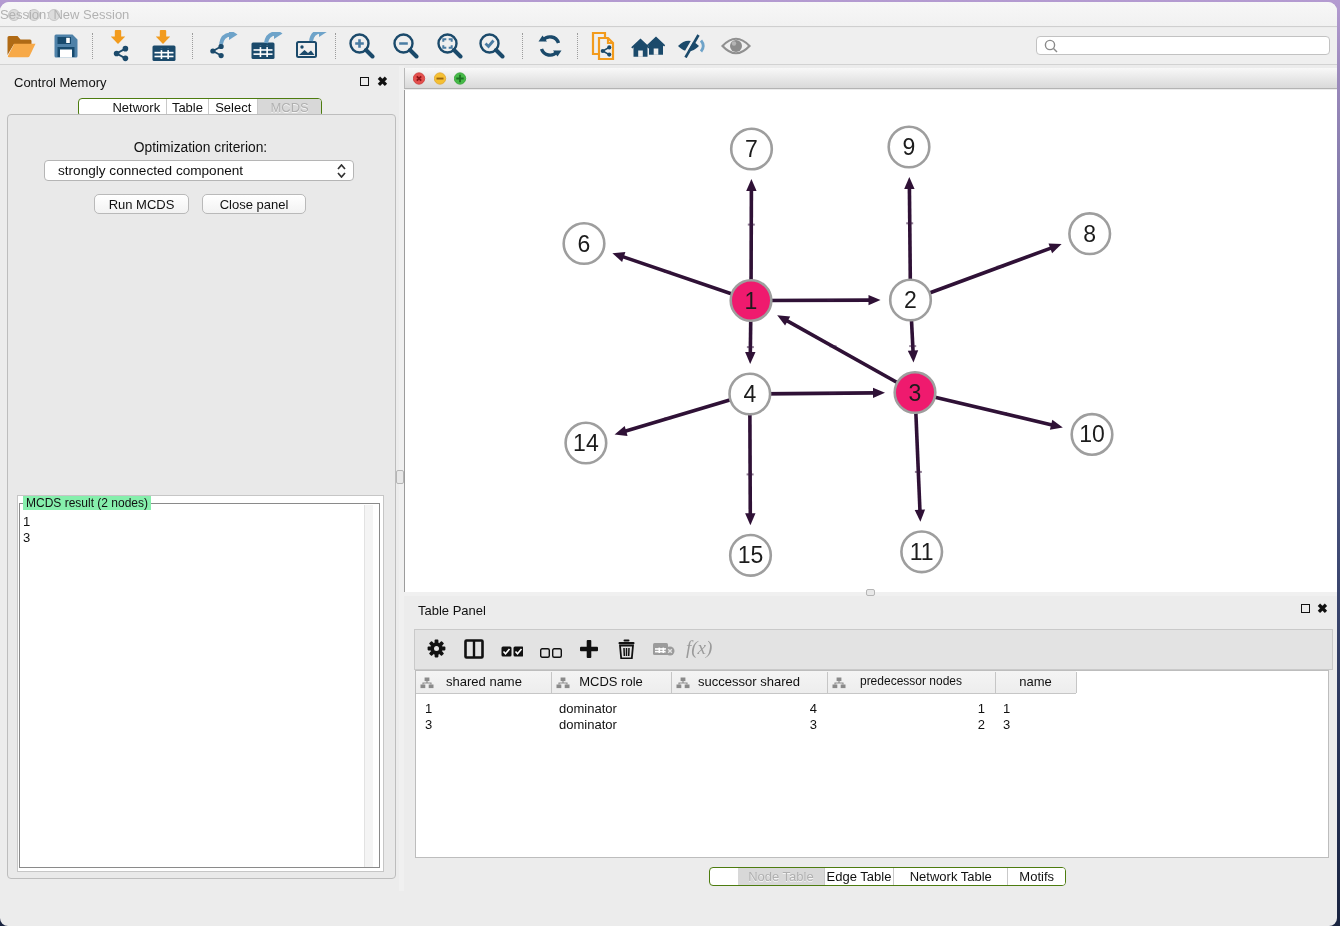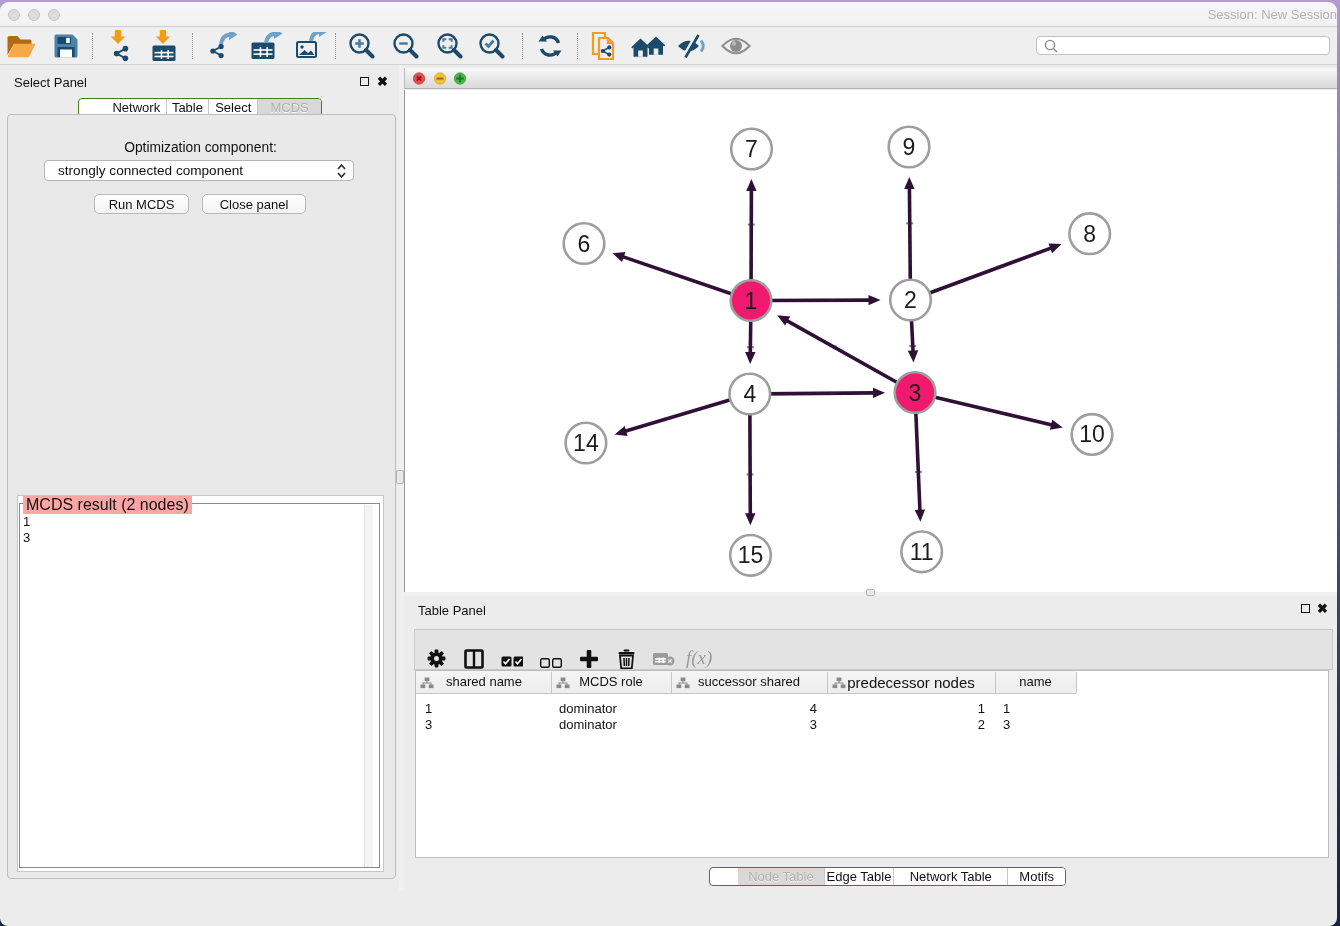--- a/index.html
+++ b/index.html
@@ -3,21 +3,21 @@
 * { margin:0; padding:0; box-sizing:border-box; }
 body { width:1340px; height:926px; overflow:hidden; position:relative;
   font-family:"Liberation Sans",sans-serif;
   background:linear-gradient(#b49bd1 0%, #9c8abc 8%, #6f6f9e 30%, #3f4a74 60%, #232f52 85%, #1a2440 100%); }
 .window { position:absolute; left:0; top:2px; width:1337px; height:924px;
   background:#ececec; border-radius:9px 9px 8px 8px; overflow:hidden; }
 .titlebar { position:absolute; left:0; top:0; width:100%; height:25px;
   background:linear-gradient(#f7f7f7,#f1f1f1); border-bottom:1px solid #cfcfcf; }
 .tl { position:absolute; top:7px; width:12px; height:12px; border-radius:50%;
   background:#dcdcdc; border:1px solid #c6c6c6; }
-.title { position:absolute; top:5px; width:100%; text-align:right; font-size:13px; color:#b2b2b2; }
+.title { position:absolute; top:5px; width:100%; text-align:left; font-size:13px; color:#b2b2b2; }
 .toolbar { position:absolute; left:0; top:26px; width:100%; height:37px;
   background:#efefef; border-bottom:1px solid #d2d2d2; }
 .ticon { position:absolute; }
 .tsep { position:absolute; top:5px; height:26px; border-left:1px dotted #9c9c9c; }
 .search { position:absolute; left:1036px; top:8px; width:294px; height:19px;
   background:#fff; border:1px solid #c2c2c2; border-radius:4px; }
 .panelhdr { font-size:13px; color:#111; }
 .flt { position:absolute; width:9px; height:9px; border:1.5px solid #111; }
 .cls { position:absolute; font-size:13px; font-weight:bold; color:#111; line-height:9px; }
 .tabs { position:absolute; display:flex; height:19px; border:1px solid #4d7c0f; border-radius:4px;
@@ -158,42 +158,42 @@
         </svg></div>
     <div class="search">
         <svg width="15" height="15" style="position:absolute;left:7px;top:2px">
       <circle cx="6" cy="6" r="4.6" fill="none" stroke="#8a8a8a" stroke-width="1.4"></circle>
       <line x1="9.5" y1="9.5" x2="13" y2="13" stroke="#8a8a8a" stroke-width="1.4"></line>
         </svg>
       </div>
   </div>
 
   <div style="position:absolute;left:0;top:64px;width:401px;height:825px;background:#ececec">
-    <div class="panelhdr" style="position:absolute;left:14px;top:9px">Select Panel</div>
+    <div class="panelhdr" style="position:absolute;left:14px;top:9px">Control Memory</div>
     <div class="flt" style="left:360px;top:11px"></div>
     <div class="cls" style="left:377px;top:11px">✖</div>
     <div class="tabs" style="left:78px;top:32px;width:244px">
       <div class="tab" style="width:73px">Network</div>
       <div class="tab" style="width:52px">Table</div>
       <div class="tab" style="width:60px">Select</div>
       <div class="tab sel" style="width:77px">MCDS</div>
     </div>
     <div style="position:absolute;left:7px;top:48px;width:389px;height:765px;background:#e9e9e9;border:1px solid #bdbdbd;border-radius:4px"></div>
-    <div style="position:absolute;left:0;top:74px;width:401px;text-align:center;font-size:13.8px;color:#111">Optimization component:</div>
+    <div style="position:absolute;left:0;top:74px;width:401px;text-align:center;font-size:13.8px;color:#111">Optimization criterion:</div>
     <div style="position:absolute;left:44px;top:94px;width:310px;height:21px;background:#fff;border:1px solid #b5b5b5;border-radius:4px;font-size:13.6px;color:#111;line-height:19px;padding-left:13px">strongly connected component
       <svg width="11" height="14" style="position:absolute;right:6px;top:3px">
           <path d="M2 5 L5.5 1 L9 5 M2 9 L5.5 13 L9 9" stroke="#333" stroke-width="1.7" fill="none"></path>
         </svg>
     </div>
     <div class="btn" style="left:94px;top:128px;width:95px;height:20px;line-height:19px">Run MCDS</div>
     <div class="btn" style="left:202px;top:128px;width:104px;height:20px;line-height:19px">Close panel</div>
 
     <div style="position:absolute;left:17px;top:429px;width:367px;height:377px;background:#fff;border:1px solid #c6c6c6"></div>
     <div style="position:absolute;left:19px;top:437px;width:361px;height:365px;border:1px solid #8a8a8a"></div>
-    <div style="position:absolute;left:23px;top:430px;background:#fca5a5;padding:0 3px;font-size:16px;color:#111">MCDS result (2 nodes)</div>
+    <div style="position:absolute;left:23px;top:430px;background:#86efac;padding:0 3px;font-size:12px;color:#111">MCDS result (2 nodes)</div>
     <div style="position:absolute;left:364px;top:439px;width:9px;height:362px;background:#f4f4f4;border-left:1px solid #e2e2e2"></div>
     <div style="position:absolute;left:23px;top:448px;font-size:13px;color:#111;line-height:15.5px">1<br>3</div>
   </div>
 
   <div style="position:absolute;left:399px;top:64px;width:5px;height:825px;background:#f0f0f0"></div>
   <div style="position:absolute;left:396px;top:468px;width:8px;height:14px;background:#e8e8e8;border:1px solid #b5b5b5;border-radius:2px"></div>
 
   <div style="position:absolute;left:404px;top:66px;width:933px;height:524px">
     <div style="position:absolute;left:0;top:0;width:100%;height:21px;background:linear-gradient(#f8f8f8,#d9d9d9);border-bottom:1px solid #b3b3b3;border-left:1px solid #b9b9b9"></div>
     <svg width="40" height="13" style="position:absolute;left:9px;top:4px">
@@ -282,21 +282,21 @@
 
   <div style="position:absolute;left:404px;top:590px;width:933px;height:4px;background:#f0f0f0"></div>
   <div style="position:absolute;left:866px;top:586.5px;width:9px;height:7px;background:#e8e8e8;border:1px solid #b5b5b5;border-radius:2px"></div>
 
   <div style="position:absolute;left:404px;top:594px;width:933px;height:295px">
     <div class="panelhdr" style="position:absolute;left:14px;top:7px">Table Panel</div>
     <div class="flt" style="left:897px;top:8px"></div>
     <div class="cls" style="left:913px;top:8px">✖</div>
     <div style="position:absolute;left:10px;top:33px;width:919px;height:41px;background:#e3e3e3;border:1px solid #c9c9c9">
     </div>
-    <div style="position:absolute;left:10px;top:43px;width:919px;height:41px">
+    <div style="position:absolute;left:10px;top:33px;width:919px;height:41px">
         <div class="ticon" style="left:13px;top:10px"><svg width="19" height="19" viewBox="0 0 19 19" style="">
             <g fill="#111">
               <circle cx="9.5" cy="9.5" r="6.3"></circle>
               <rect x="7.6" y="0.6" width="3.8" height="3.4" rx="0.8" transform="rotate(0 9.5 9.5)"></rect>
               <rect x="7.6" y="0.6" width="3.8" height="3.4" rx="0.8" transform="rotate(45 9.5 9.5)"></rect>
               <rect x="7.6" y="0.6" width="3.8" height="3.4" rx="0.8" transform="rotate(90 9.5 9.5)"></rect>
               <rect x="7.6" y="0.6" width="3.8" height="3.4" rx="0.8" transform="rotate(135 9.5 9.5)"></rect>
               <rect x="7.6" y="0.6" width="3.8" height="3.4" rx="0.8" transform="rotate(180 9.5 9.5)"></rect>
               <rect x="7.6" y="0.6" width="3.8" height="3.4" rx="0.8" transform="rotate(225 9.5 9.5)"></rect>
               <rect x="7.6" y="0.6" width="3.8" height="3.4" rx="0.8" transform="rotate(270 9.5 9.5)"></rect>
@@ -379,21 +379,21 @@
       <div style="position:absolute;left:267px;top:78px;width:156px;text-align:center;font-size:13px;color:#111">successor shared</div>
       <div style="position:absolute;left:423.0px;top:76px;height:21px;border-left:1px solid #c6c6c6"></div>
       <div style="position:absolute;left:428px;top:79px"><svg width="14" height="12" viewBox="0 0 14 12" style="">
           <g fill="#8a8a8a">
             <rect x="4.6" y="0.5" width="4.8" height="3.6"></rect>
             <rect x="0.5" y="7.5" width="4.8" height="3.6"></rect>
             <rect x="8.7" y="7.5" width="4.8" height="3.6"></rect>
           </g>
           <path d="M7 4 V6 M3 7.5 V6 H11 V7.5" stroke="#8a8a8a" stroke-width="1.1" fill="none"></path>
         </svg></div>
-      <div style="position:absolute;left:423px;top:78px;width:168px;text-align:center;font-size:15px;color:#111">predecessor nodes</div>
+      <div style="position:absolute;left:423px;top:78px;width:168px;text-align:center;font-size:12px;color:#111">predecessor nodes</div>
       <div style="position:absolute;left:591.0px;top:76px;height:21px;border-left:1px solid #c6c6c6"></div>
       <div style="position:absolute;left:591px;top:78px;width:81px;text-align:center;font-size:13px;color:#111">name</div>
       <div style="position:absolute;left:672.0px;top:76px;height:21px;border-left:1px solid #c6c6c6"></div>
       <div style="position:absolute;left:21px;top:104.5px;font-size:13px;color:#111">1</div>
       <div style="position:absolute;left:155px;top:104.5px;font-size:13px;color:#111">dominator</div>
       <div style="position:absolute;left:267px;top:104.5px;width:146px;text-align:right;font-size:13px;color:#111">4</div>
       <div style="position:absolute;left:423px;top:104.5px;width:158px;text-align:right;font-size:13px;color:#111">1</div>
       <div style="position:absolute;left:599px;top:104.5px;font-size:13px;color:#111">1</div>
       <div style="position:absolute;left:21px;top:120.7px;font-size:13px;color:#111">3</div>
       <div style="position:absolute;left:155px;top:120.7px;font-size:13px;color:#111">dominator</div>

